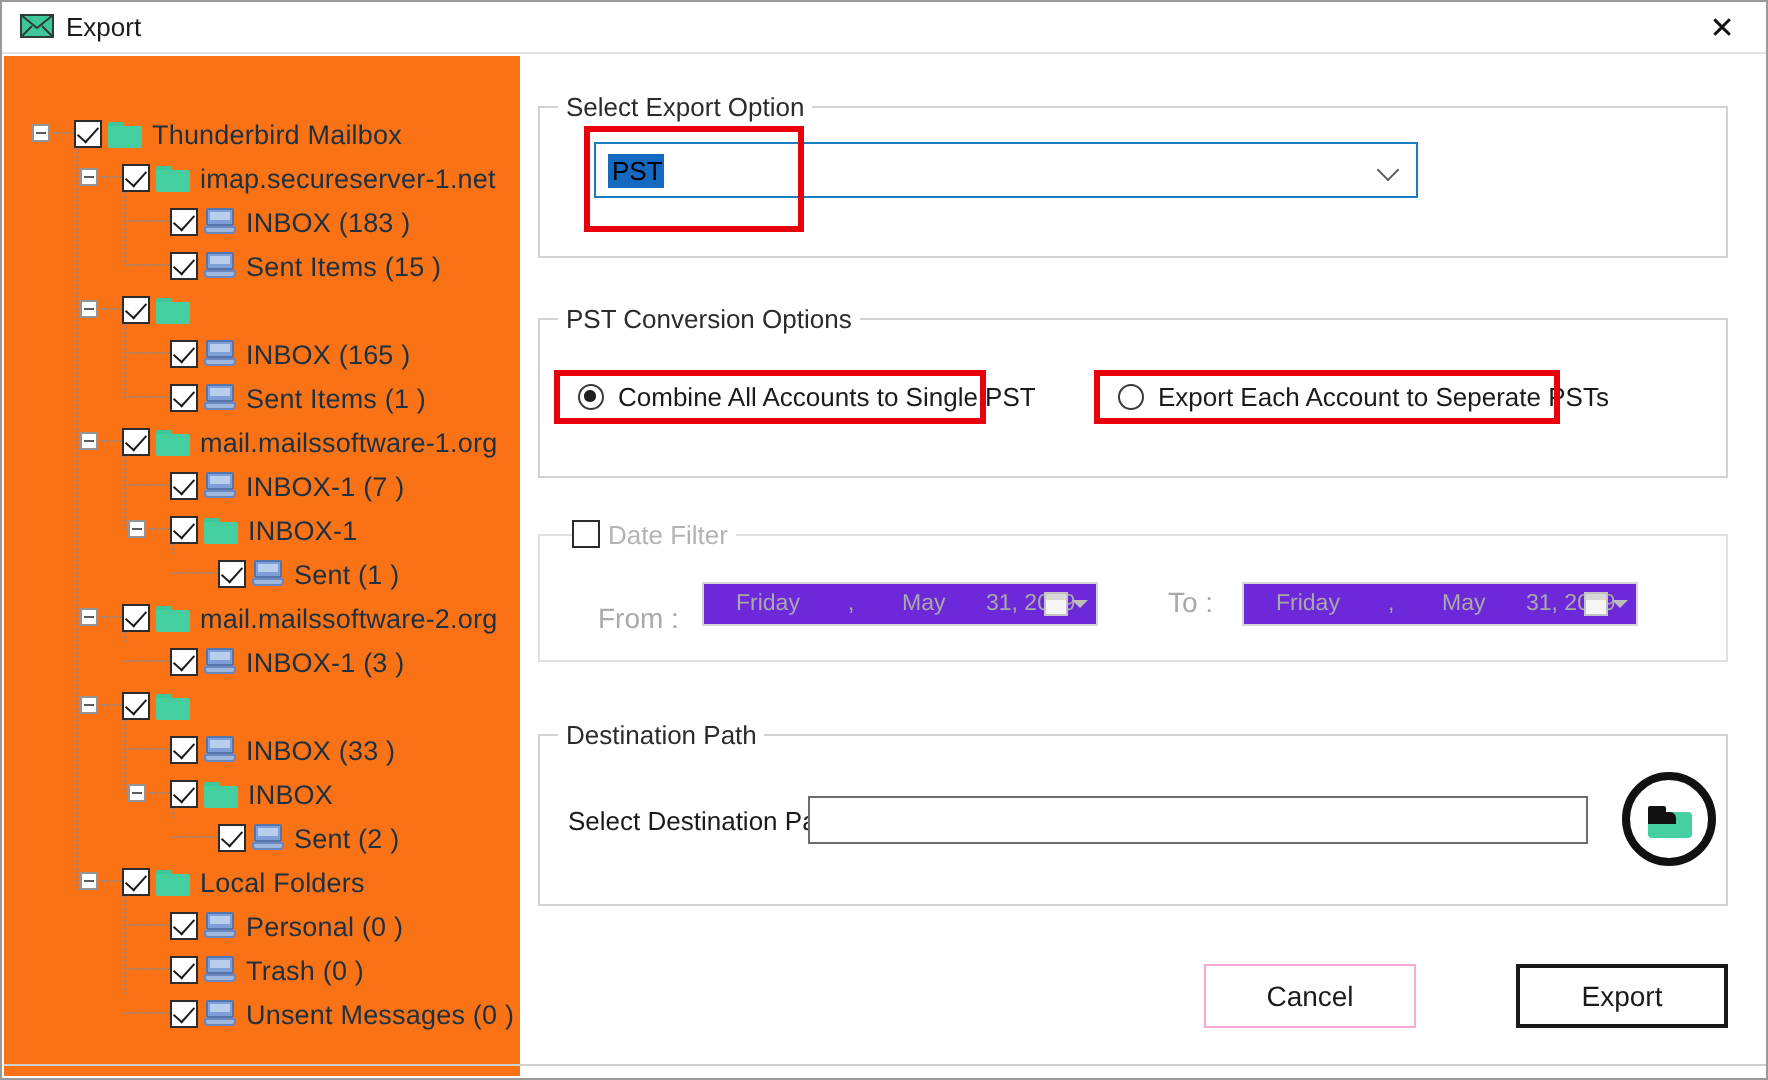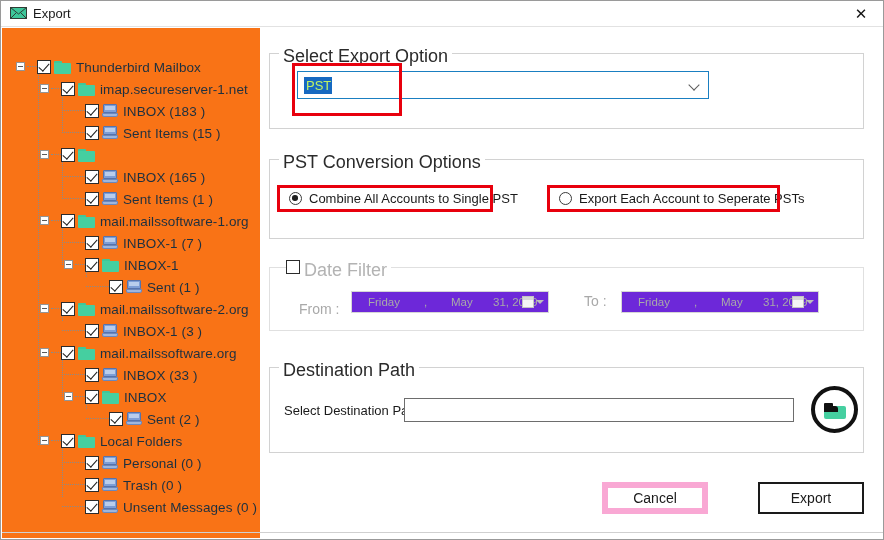--- a/index.html
+++ b/index.html
@@ -155,39 +155,39 @@
   .gbox {
     position: absolute;
     border: 1px solid #d2d2d2;
     background: transparent;
   }
   .glegend {
     position: absolute;
     top: -8px; left: 9px;
     background: #ffffff;
     padding: 0 4px;
-    font-size: 18px;
+    font-size: 13px;
     color: #2b2b2b;
     white-space: nowrap;
   }
   .glegend.dim { color: #b3b3b3; }
 
   
   #combo {
     position: absolute;
     left: 296px; top: 70px;
     width: 412px; height: 28px;
     border: 1px solid #1a7fc1;
     background: #ffffff;
   }
   #combo-value {
     position: absolute; left: 6px; top: 5px;
     font-size: 13px;
     background: #1669c1;
-    color: #bef264;
+    color: #000000;
     padding: 1px 1px 1px 2px;
     line-height: 15px;
   }
   #combo-caret {
     position: absolute; right: 9px; top: 9px;
     width: 9px; height: 9px;
   }
   #combo-caret::before {
     content: "";
     position: absolute; left: 0; top: 0;
@@ -321,21 +321,21 @@
     position: absolute;
     background: #ffffff;
     font-size: 14px;
     color: #1a1a1a;
     display: flex; align-items: center; justify-content: center;
     cursor: pointer;
     font-family: "Liberation Sans", sans-serif;
   }
   #cancel-btn {
     left: 601px; top: 481px; width: 106px; height: 32px;
-    border: 6px solid #f9a8d4;
+    border: 1px solid #f9a8d4;
   }
   #export-btn {
     left: 757px; top: 481px; width: 106px; height: 32px;
     border: 2px solid #1a1a1a;
   }
   #footer-sep {
     position: absolute; left: 1px; top: 531px;
     width: 881px; height: 0;
     border-top: 1px solid #d0d0d0;
   }
@@ -490,21 +490,20 @@
           <span class="tlabel">INBOX-1 (3 )</span>
         </div>
         <div class="trow" style="left: 38px; top: 314px;">
           <span class="exp" style="left: 0px;"></span>
           <span class="hline" style="left: 11px; top: 10px; width: 10px;"></span>
           <span class="cbx checked" style="margin-left: 21px;"></span>
           <span class="fico">
             <span class="tab"></span>
             <span class="body"></span>
           </span>
-          <span class="tlabel">mail.mailssoftware.org</span>
         </div>
         <div class="trow" style="left: 62px; top: 336px;">
           <span class="hline" style="left: -2px; top: 10px; width: 23px;"></span>
           <span class="cbx checked" style="margin-left: 21px;"></span>
           <span class="mico">
             <span class="scr"></span>
             <span class="base"></span>
           </span>
           <span class="tlabel">INBOX (33 )</span>
         </div>

